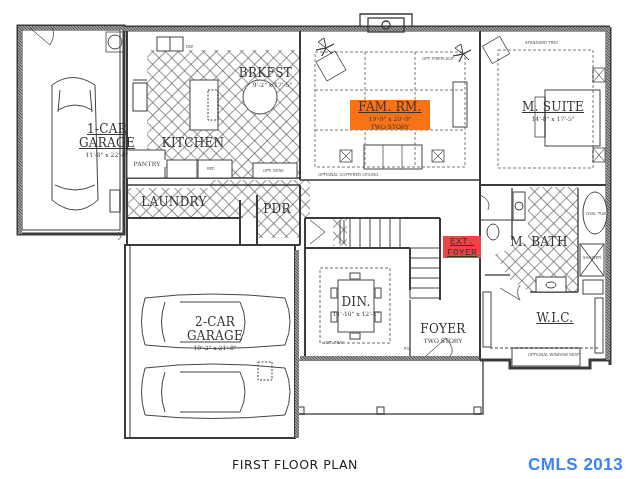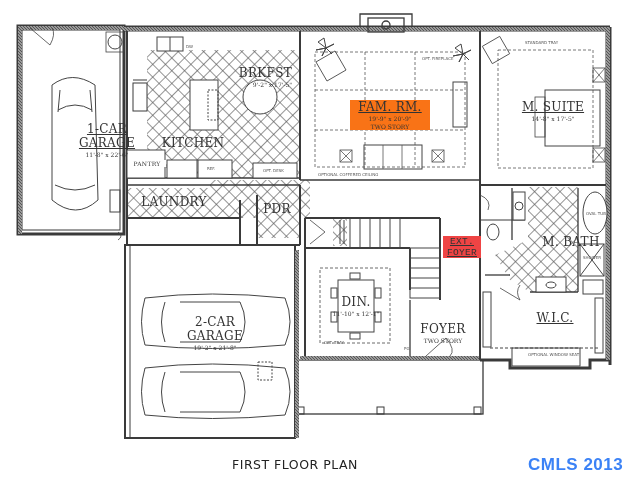--- a/index.html
+++ b/index.html
@@ -285,21 +285,21 @@
 
 <div class="lbl big" style="left:257px; top:202px; width:40px;">
   <span class="nm">PDR</span>
 </div>
 
 <div class="lbl u" style="left:443px; top:236px; width:38px; background:#ef4444;font-family:Liberation Mono, monospace;">
   <span class="nm" style="font-size:9.5px;">EXT.</span>
   <span class="nm" style="font-size:9.5px;">FOYER</span>
 </div>
 
-<div class="lbl big" style="left:536px; top:235px; width:70px;">
+<div class="lbl big" style="left:504px; top:235px; width:70px;">
   <span class="nm">M. BATH</span>
 </div>
 
 <div class="lbl big" style="left:330px; top:295px; width:52px;">
   <span class="nm">DIN.</span>
   <span class="dm">11'-10" x 12'-1"</span>
 </div>
 
 <div class="lbl big" style="left:418px; top:322px; width:50px;">
   <span class="nm">FOYER</span>

